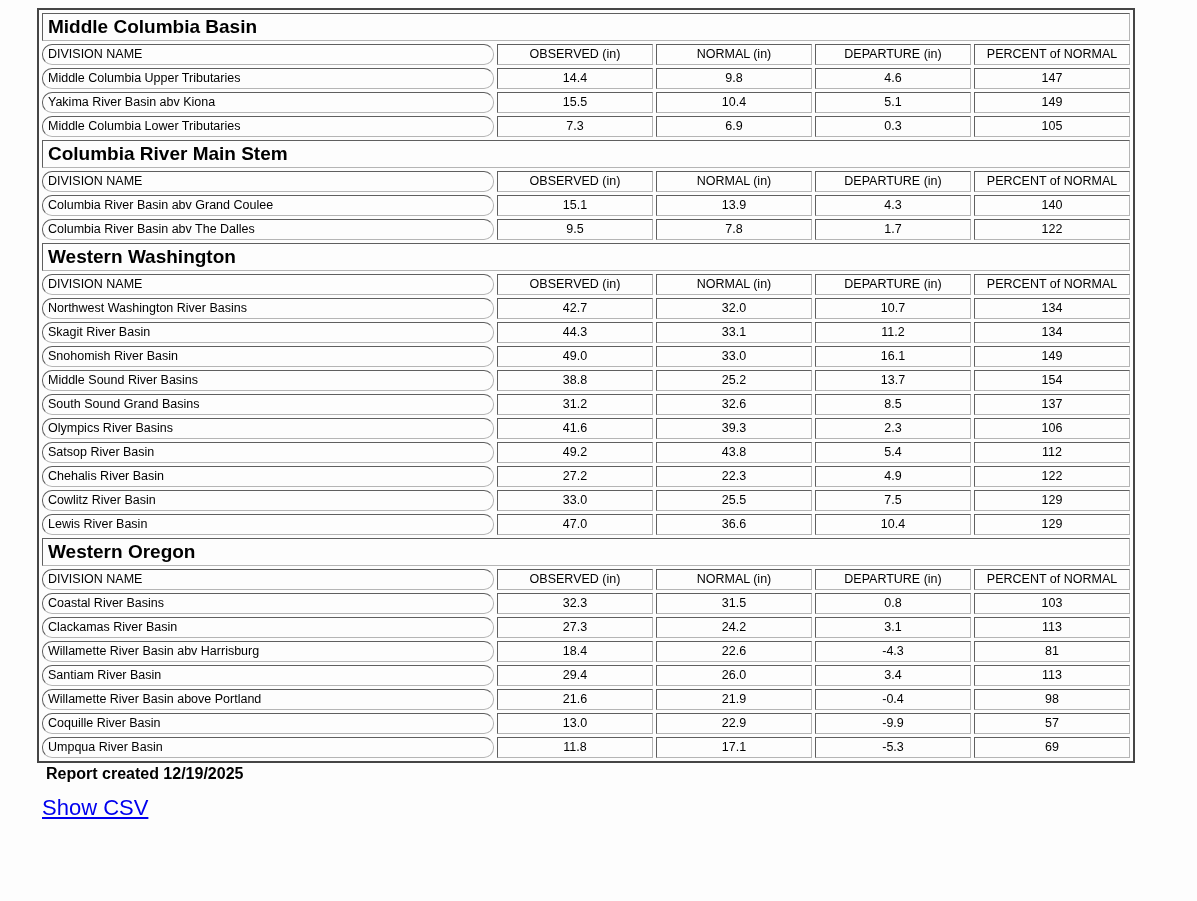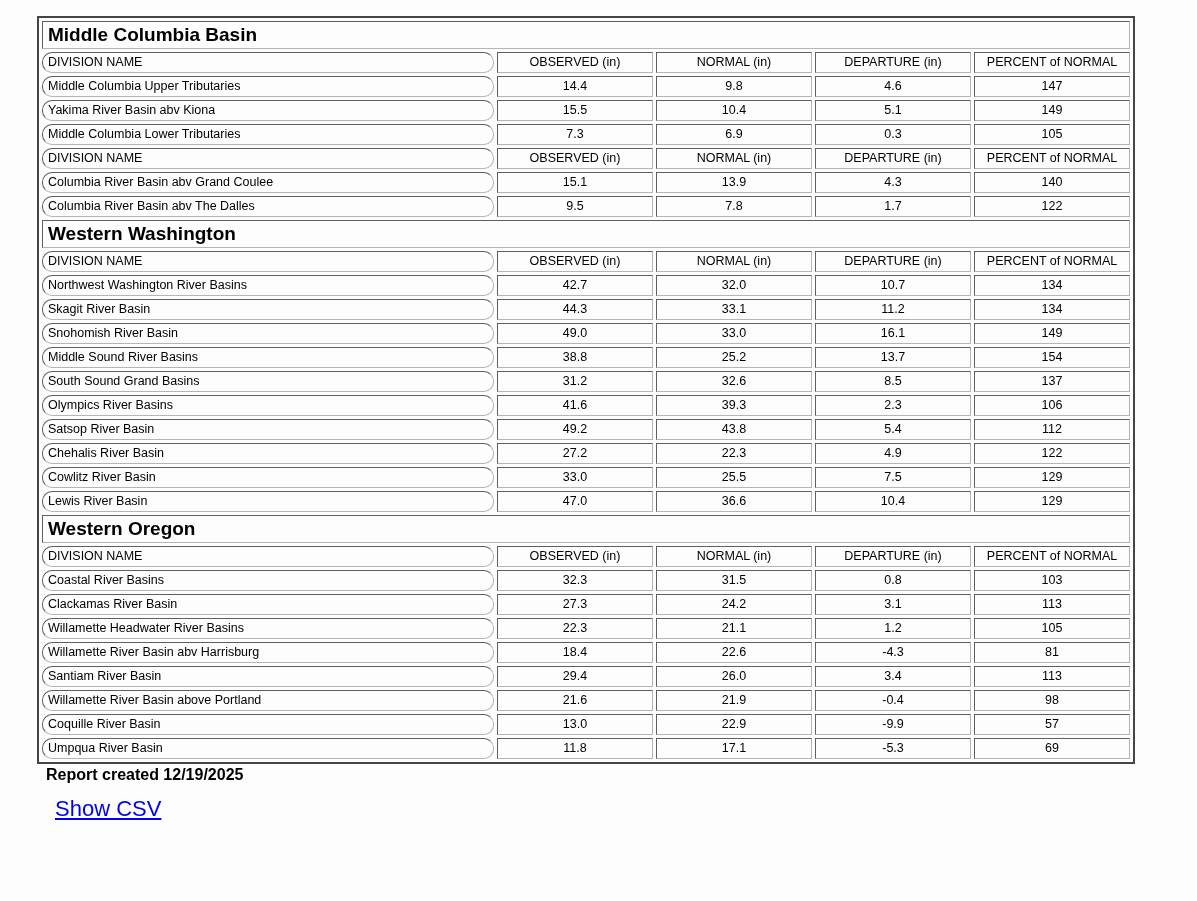--- a/index.html
+++ b/index.html
@@ -8,21 +8,21 @@
     background: #fdfdfd;
     font-family: "Liberation Sans", sans-serif;
     color: #000;
   }
   body {
     width: 1197px;
     height: 901px;
     overflow: hidden;
   }
   .page {
-    padding: 16px 0 0 37px;
+    padding: 8px 0 0 37px;
   }
   table.report {
     border-collapse: separate;
     border-spacing: 3px;
     border: 2px solid #454545;
     width: 1098px;
     table-layout: fixed;
   }
   table.report td {
     border: 1px solid;
@@ -51,21 +51,21 @@
     line-height: 24px;
   }
   .report-created {
     font-weight: bold;
     font-size: 16px;
     margin: 3px 0 0 9px;
     line-height: 15px;
   }
   .show-csv {
     display: inline-block;
-    margin: 14px 0 0 18px;
+    margin: 14px 0 0 5px;
     font-size: 22px;
     text-decoration: underline;
     cursor: pointer;
   }
 </style>
 </head>
 <body>
 
 <div class="page">
   <table class="report">
@@ -104,20 +104,25 @@
           <td class="c4">149</td>
         </tr>
         <tr>
           <td class="c0">Middle Columbia Lower Tributaries</td>
           <td class="c1">7.3</td>
           <td class="c2">6.9</td>
           <td class="c3">0.3</td>
           <td class="c4">105</td>
         </tr>
         <tr>
+          <td colspan="5" class="title-cell">
+            <div class="section-title">Columbia River Main Stem</div>
+          </td>
+        </tr>
+        <tr>
           <td class="c0">DIVISION NAME</td>
           <td class="c1">OBSERVED (in)</td>
           <td class="c2">NORMAL (in)</td>
           <td class="c3">DEPARTURE (in)</td>
           <td class="c4">PERCENT of NORMAL</td>
         </tr>
         <tr>
           <td class="c0">Columbia River Basin abv Grand Coulee</td>
           <td class="c1">15.1</td>
           <td class="c2">13.9</td>
@@ -233,27 +238,20 @@
           <td class="c4">103</td>
         </tr>
         <tr>
           <td class="c0">Clackamas River Basin</td>
           <td class="c1">27.3</td>
           <td class="c2">24.2</td>
           <td class="c3">3.1</td>
           <td class="c4">113</td>
         </tr>
         <tr>
-          <td class="c0">Willamette Headwater River Basins</td>
-          <td class="c1">22.3</td>
-          <td class="c2">21.1</td>
-          <td class="c3">1.2</td>
-          <td class="c4">105</td>
-        </tr>
-        <tr>
           <td class="c0">Willamette River Basin abv Harrisburg</td>
           <td class="c1">18.4</td>
           <td class="c2">22.6</td>
           <td class="c3">-4.3</td>
           <td class="c4">81</td>
         </tr>
         <tr>
           <td class="c0">Santiam River Basin</td>
           <td class="c1">29.4</td>
           <td class="c2">26.0</td>

